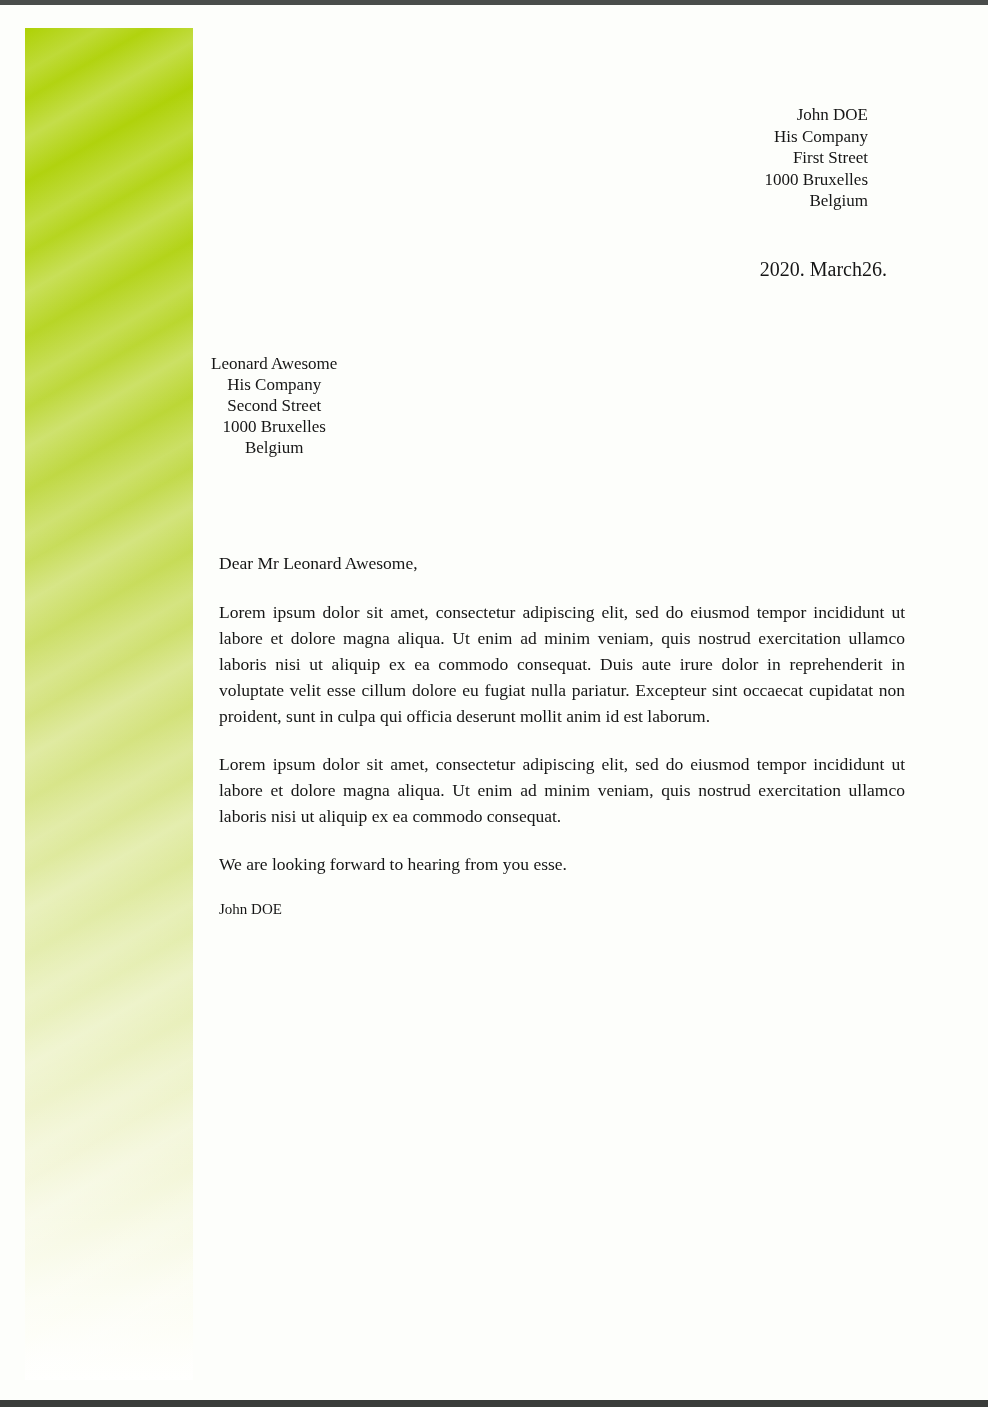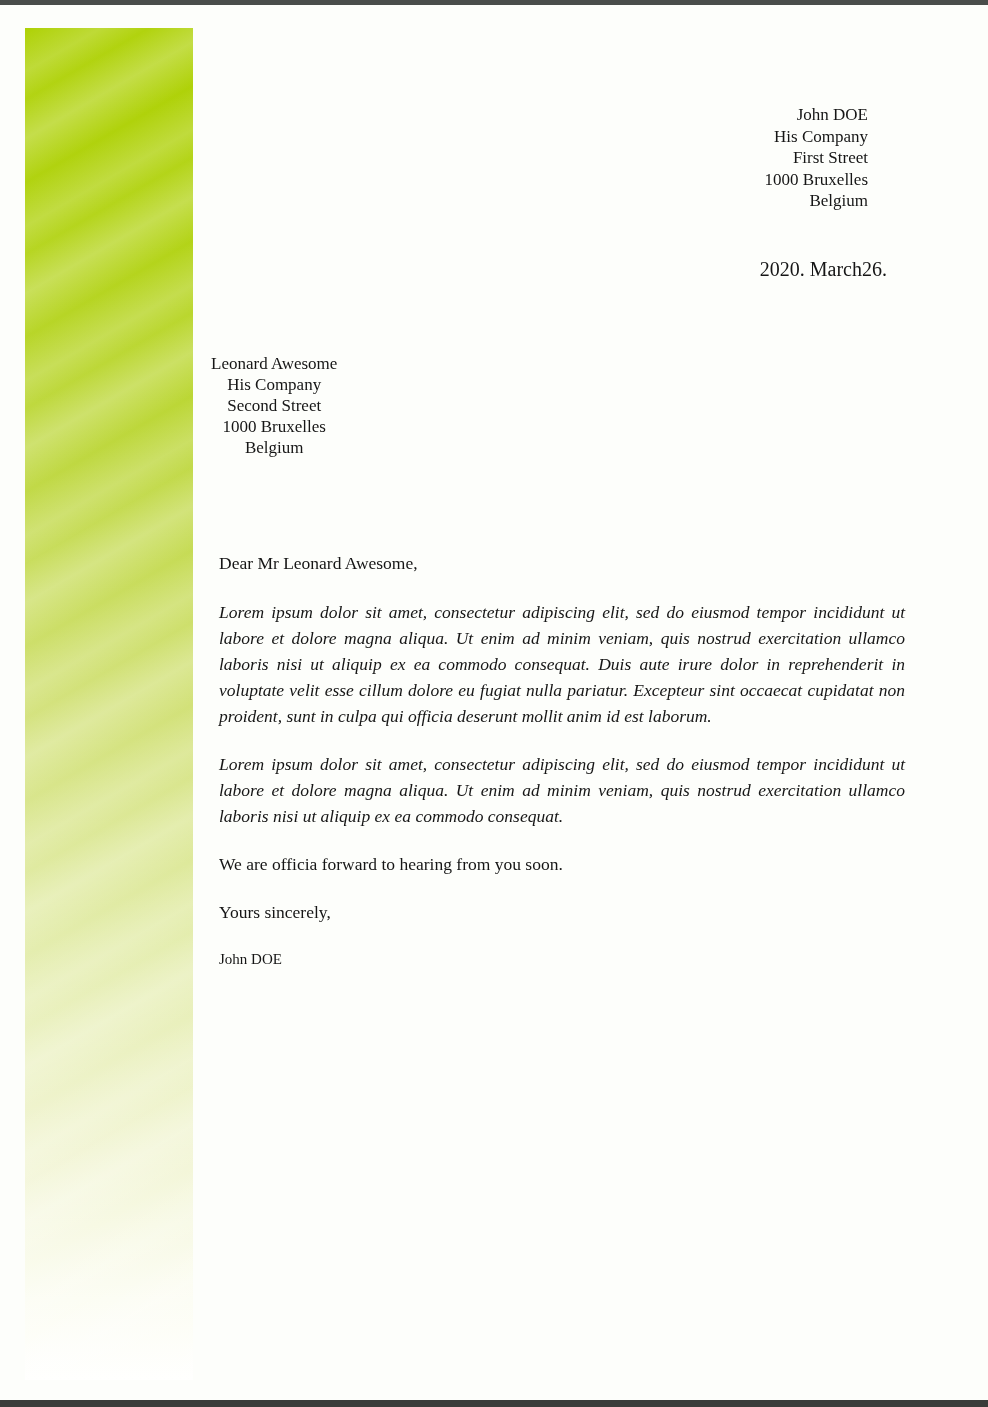--- a/index.html
+++ b/index.html
@@ -86,21 +86,20 @@
     width: 686px;
     font-size: 17.5px;
     line-height: 26px;
   }
   .letter-body .salutation {
     margin: 0 0 23px 0;
   }
   .letter-body p.para {
     margin: 0 0 22px 0;
     text-align: justify;
-    font-style: italic;
   }
   .letter-body p.simple {
     margin: 0 0 22px 0;
     text-align: left;
   }
   .letter-body .closing {
     margin: 0 0 24px 0;
   }
   .letter-body .signature {
     font-size: 15px;
@@ -130,18 +129,17 @@
   <div>His Company</div>
   <div>Second Street</div>
   <div>1000 Bruxelles</div>
   <div>Belgium</div>
 </div>
 
 <div class="letter-body">
   <p class="salutation">Dear Mr Leonard Awesome,</p>
   <p class="para">Lorem ipsum dolor sit amet, consectetur adipiscing elit, sed do eiusmod tempor incididunt ut labore et dolore magna aliqua. Ut enim ad minim veniam, quis nostrud exercitation ullamco laboris nisi ut aliquip ex ea commodo consequat. Duis aute irure dolor in reprehenderit in voluptate velit esse cillum dolore eu fugiat nulla pariatur. Excepteur sint occaecat cupidatat non proident, sunt in culpa qui officia deserunt mollit anim id est laborum.</p>
   <p class="para">Lorem ipsum dolor sit amet, consectetur adipiscing elit, sed do eiusmod tempor incididunt ut labore et dolore magna aliqua. Ut enim ad minim veniam, quis nostrud exercitation ullamco laboris nisi ut aliquip ex ea commodo consequat.</p>
-  <p class="simple">We are officia forward to hearing from you soon.</p>
-  <p class="closing">Yours sincerely,</p>
+  <p class="simple">We are looking forward to hearing from you esse.</p>
   <p class="signature">John DOE</p>
 </div>
 
 <div class="page-edge bottom"></div>
 
 </body></html>

